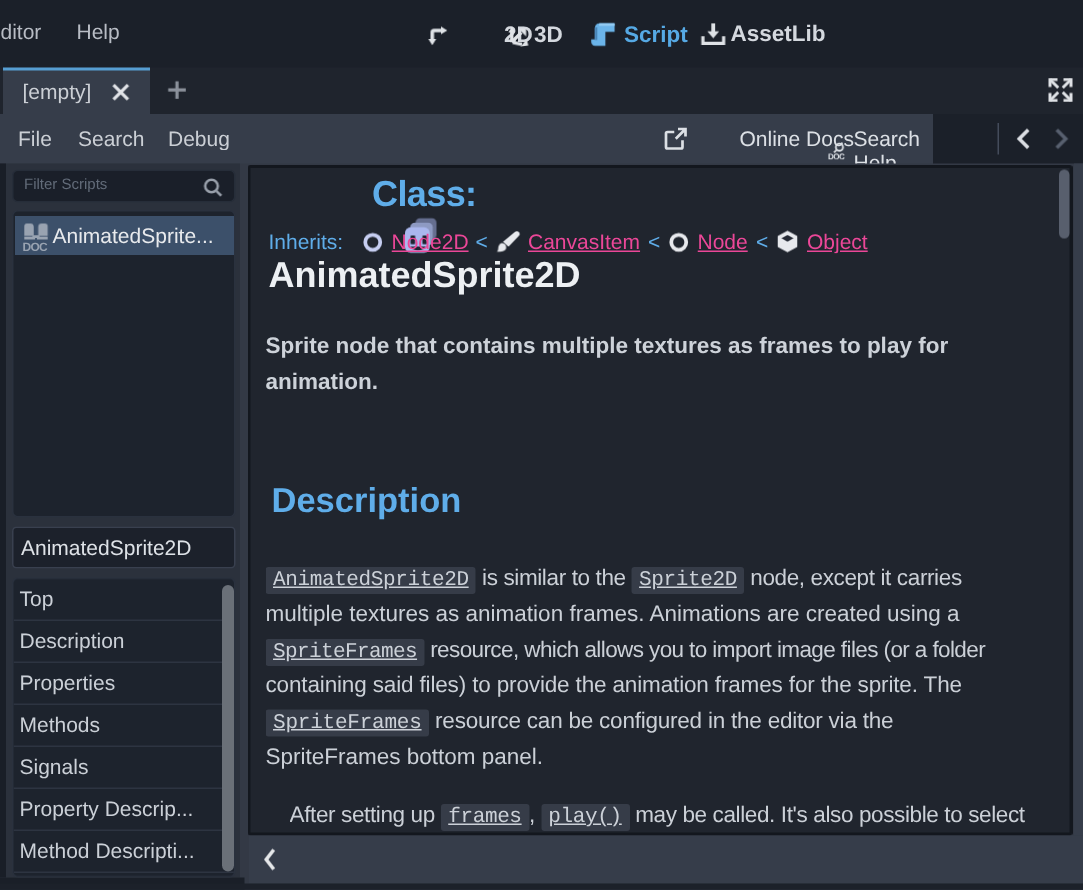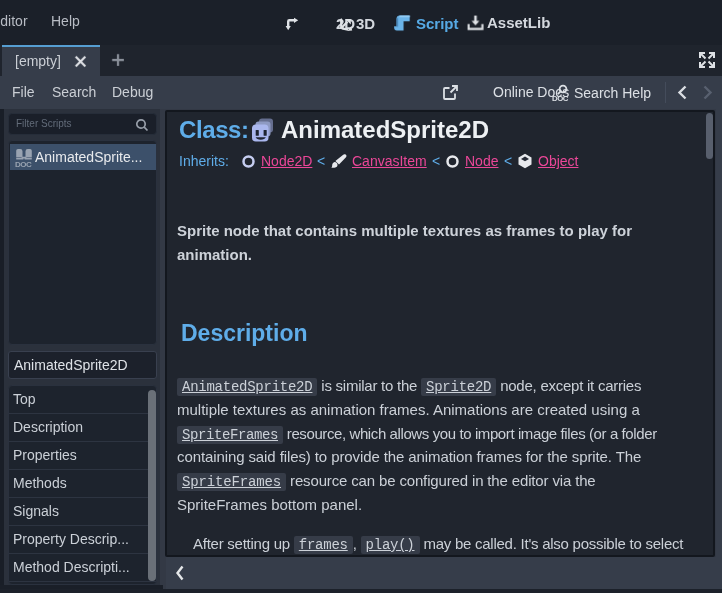--- a/index.html
+++ b/index.html
@@ -13,21 +13,21 @@
 .menutext { color:#b9bdc5; font-size:14px; }
 .topbtn { color:#d5d9df; font-size:15px; font-weight:bold; display:flex; align-items:center; will-change:transform; }
 .topbtn svg { display:block; }
 
 
 #tabrow { left:0; top:45px; width:722px; height:31px; background:#20252e; }
 #tab { left:2px; top:0; width:98px; height:31px; background:#373e4b; border-top:2px solid #579fd3; }
 #tabname { left:13px; top:6px; color:#ccd0d6; font-size:14px; }
 
 
-#menurow { left:0; top:76px; width:722px; height:33px; background:#373e4b; }
+#menurow { left:0; top:76px; width:622px; height:33px; background:#373e4b; }
 .mitem { color:#ccd0d6; font-size:14px; top:8px; }
 .rlink { color:#dde1e6; font-size:14px; display:flex; align-items:center; gap:4px; }
 
 
 #content { left:0; top:109px; width:722px; height:484px; background:#343a46; }
 #sidebarbg { left:0; top:0; width:160px; height:476px; background:#2c323d; }
 #sidebardark { left:0; top:476px; width:163px; height:8px; background:#1b2029; }
 #leftstrip { left:0; top:0; width:4px; height:476px; background:#1a1f28; }
 
 
@@ -45,21 +45,21 @@
   border:1px solid #2b323f; border-radius:4px; overflow:hidden; }
 .secitem { position:relative; height:28px; line-height:27px; color:#ccd1d8; font-size:14px;
   padding-left:4px; border-bottom:1px solid #2e3542; }
 #secscroll { left:139px; top:4px; width:8px; height:191px; background:#6b7179; border-radius:4px; }
 
 
 #docpanel { left:165px; top:1px; width:550px; height:447px; background:#21262f;
   border:2px solid #14181f; border-radius:2px; overflow:hidden; }
 .blue { color:#60aeea; }
 #doctitle { left:12px; top:4px; font-size:24px; font-weight:bold; color:#eef1f4;
-  display:flex; align-items:center; }
+  display:flex; align-items:center;flex-direction:column; }
 #inherits { left:12px; top:41px; font-size:14px; display:flex; align-items:center; gap:5px; color:#60aeea; }
 .ilink { color:#ec4899; text-decoration:underline; }
 .docline { left:10px; font-size:15px; color:#ccd1d8; line-height:24px; height:24px; white-space:nowrap; }
 .bold { font-weight:bold; color:#ced3da; }
 code.chip { font-family:"Liberation Mono", monospace; font-size:14px; background:#373d49;
   color:#cdd2d9; text-decoration:underline; padding:1px 5px; border-radius:2px; }
 #desch { left:14px; top:208px; font-size:23px; font-weight:bold; color:#60aeea; }
 #docscroll { left:539px; top:1px; width:7px; height:46px; background:#59606e; border-radius:3.5px; }
 
 

